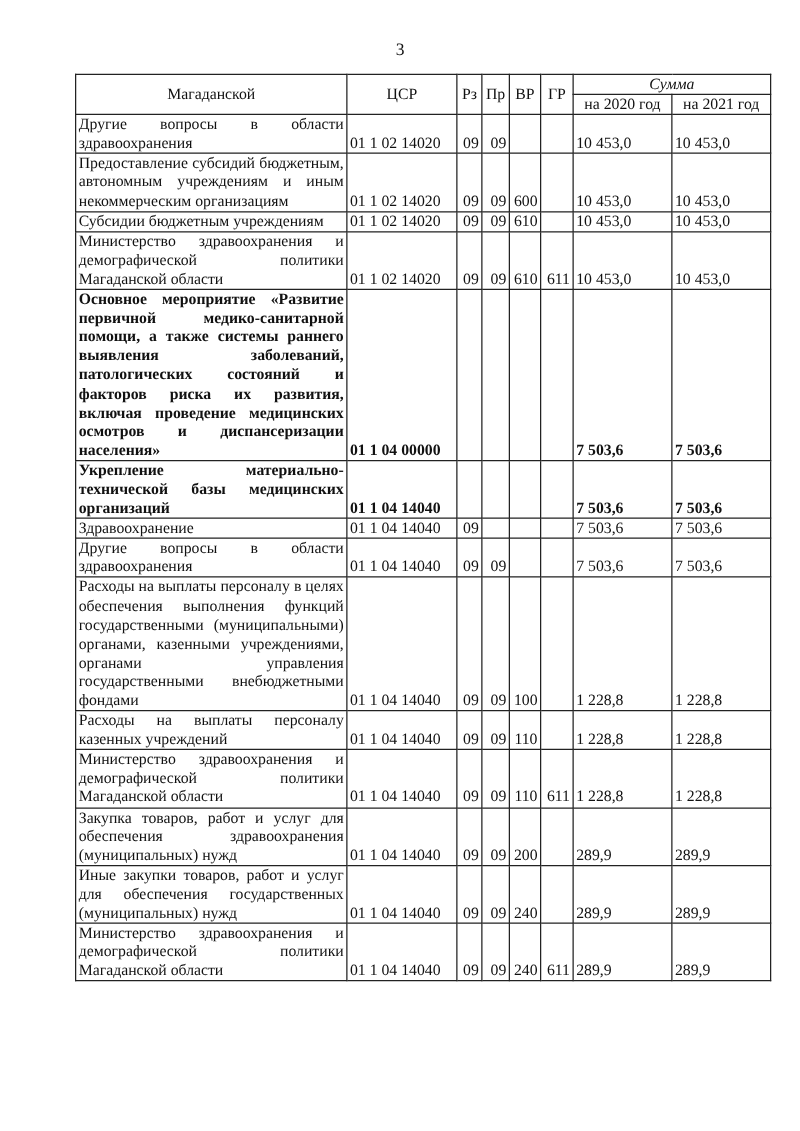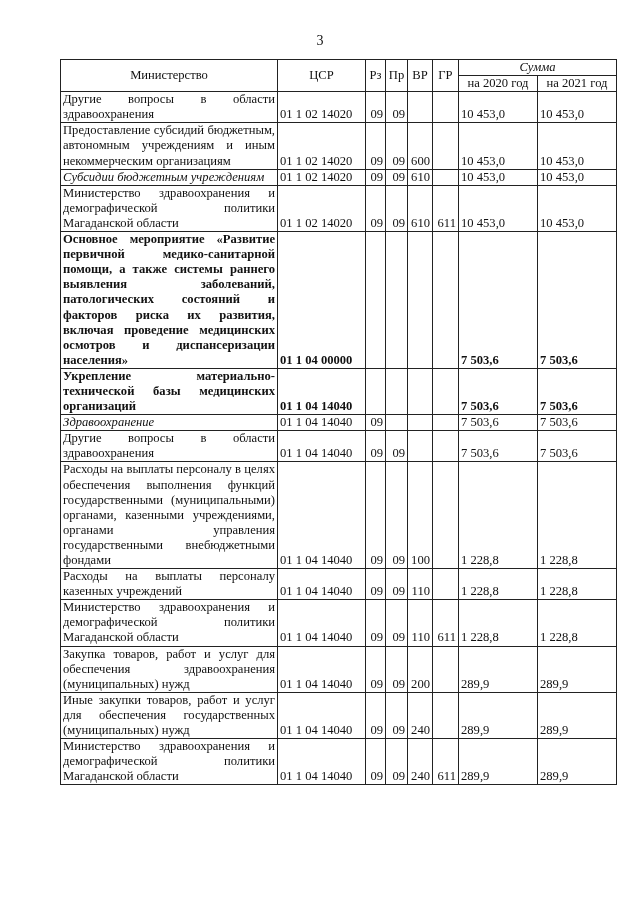--- a/index.html
+++ b/index.html
@@ -14,21 +14,21 @@
   table.budget th { vertical-align: middle; text-align: center; font-size: 12.6px; }
   col.c-name { width: 217px; }
   col.c-csr { width: 88px; }
   col.c-rz { width: 20px; }
   col.c-pr { width: 22px; }
   col.c-vr { width: 25px; }
   col.c-gr { width: 26px; }
   col.c-y1 { width: 79px; }
   col.c-y2 { width: 79px; }
   td.name { text-align: justify; text-align-last: left; }
-  td.name.single { text-align: left; font-style: italic; }
+  td.name.single { text-align: left; }
   td.code { text-align: left; white-space: nowrap; padding-left: 4px; }
   td.small { text-align: right; padding-left: 3px; white-space: nowrap; }
   td.num { white-space: nowrap; }
   tr.bold td { font-weight: bold; }
   th.sum-head { height: 15px; font-style: italic; }
   th.year { font-size: 12.4px; height: 15px; }
 </style>
 </head>
 <body>
 
@@ -40,21 +40,21 @@
       <col class="c-csr">
       <col class="c-rz">
       <col class="c-pr">
     <col class="c-vr">
       <col class="c-gr">
       <col class="c-y1">
       <col class="c-y2">
   </colgroup>
   <thead>
     <tr>
-      <th rowspan="2">Министерство</th>
+      <th rowspan="2">Магаданской</th>
       <th rowspan="2">ЦСР</th>
       <th rowspan="2">Рз</th>
       <th rowspan="2">Пр</th>
       <th rowspan="2">ВР</th>
       <th rowspan="2">ГР</th>
       <th colspan="2" class="sum-head">Сумма</th>
     </tr>
     <tr>
       <th class="year">на 2020 год</th>
       <th class="year">на 2021 год</th>

